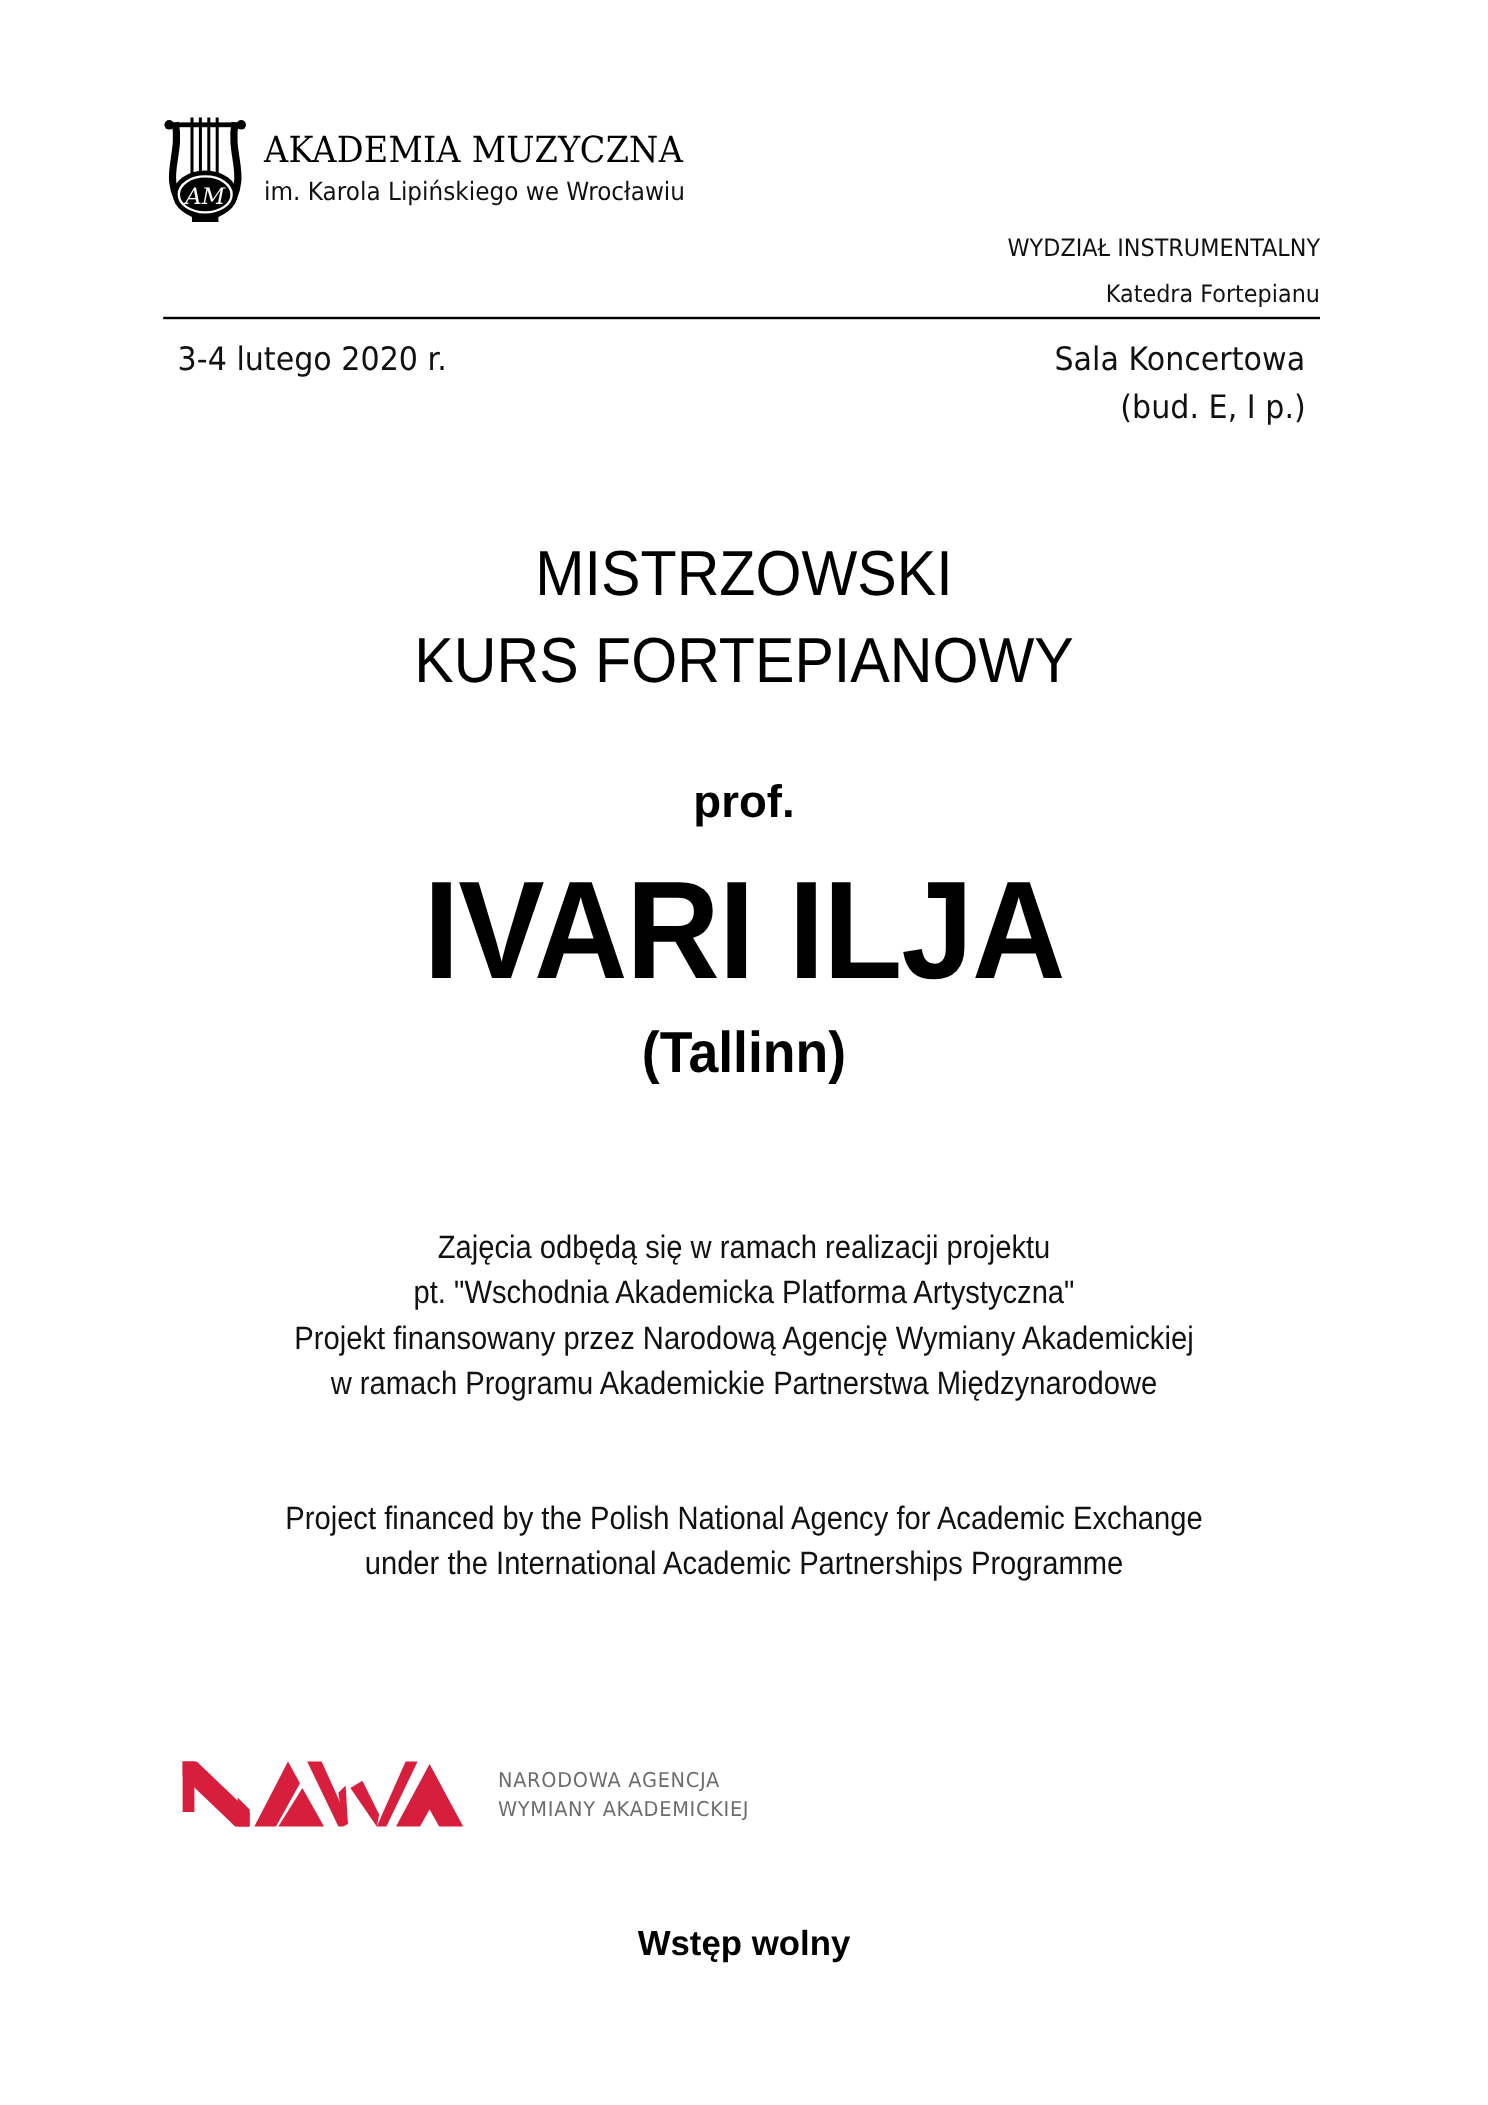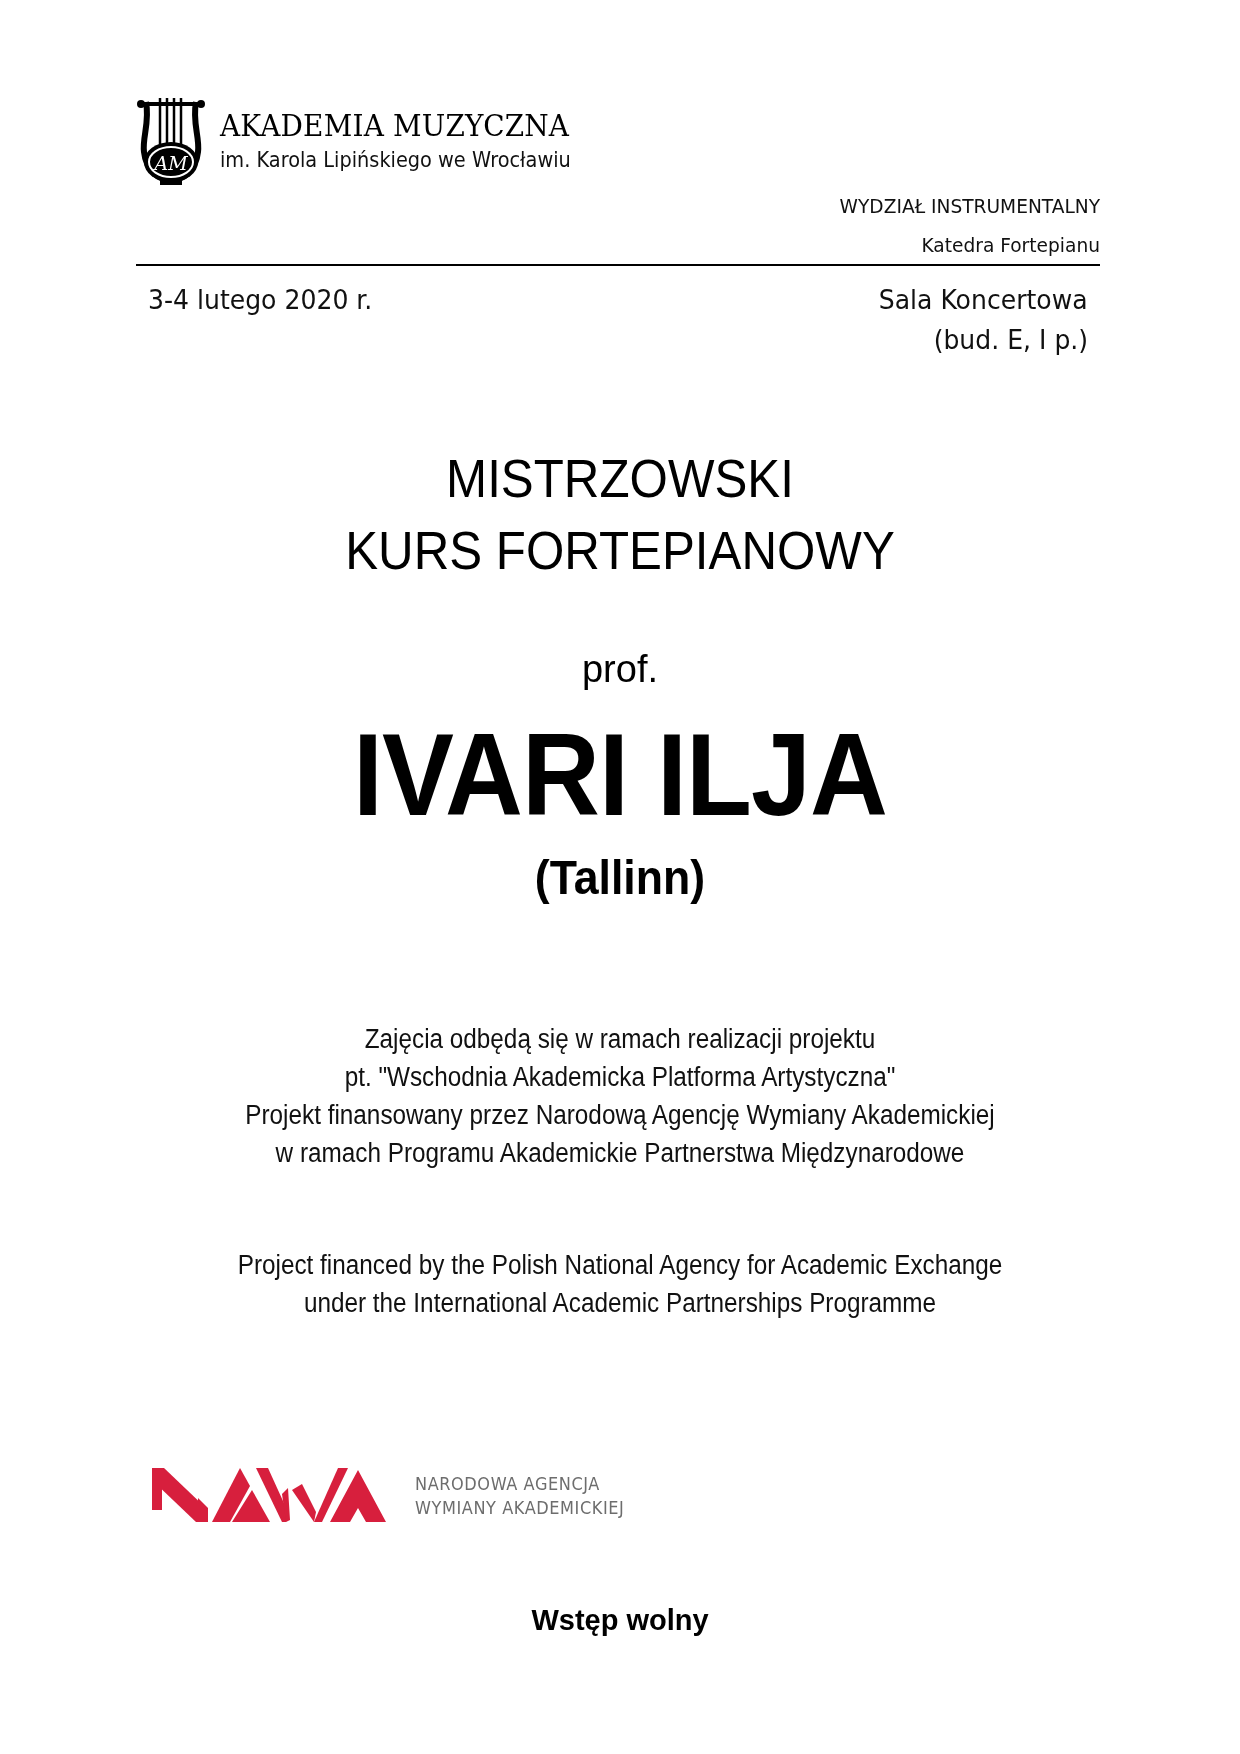--- a/index.html
+++ b/index.html
@@ -19,21 +19,21 @@
     #rule { left: 136px; top: 264px; width: 964px; height: 2px; background: #000; }
 
     #date { left: 148px; top: 284px; font-size: 27px; font-family: "DejaVu Sans", sans-serif; transform: scaleX(0.93); transform-origin: left; white-space: nowrap; color:#111; }
     #venue1 { right: 152px; top: 284px; font-size: 27px; }
     #venue2 { right: 152px; top: 324px; font-size: 27px; }
     #venue1, #venue2 { transform: scaleX(0.93); transform-origin: right; }
 
     .center { left: 0; width: 1240px; text-align: center; white-space: nowrap; }
     #course1 { top: 448px; font-size: 53px; font-family: "Liberation Sans", sans-serif; transform: scaleX(0.93); }
     #course2 { top: 520px; font-size: 53px; font-family: "Liberation Sans", sans-serif; transform: scaleX(0.93); }
-    #prof-title { top: 648px; font-size: 38px; font-weight: normal; font-family: "Liberation Sans", sans-serif; }
+    #prof-title { top: 648px; font-size: 38px; font-weight: bold; font-family: "Liberation Sans", sans-serif; }
     #prof-name { top: 708px; font-size: 116px; font-weight: bold; font-family: "Liberation Sans", sans-serif; transform: scaleX(0.93); letter-spacing: -1px; }
     #prof-city { top: 850px; font-size: 48px; font-weight: bold; font-family: "Liberation Sans", sans-serif; transform: scaleX(0.93); }
 
     .info { font-size: 27px; font-family: "Liberation Sans", sans-serif; transform: scaleX(0.9); color:#111; }
     #pl1 { top: 1024px; }
     #pl2 { top: 1062px; }
     #pl3 { top: 1100px; }
     #pl4 { top: 1138px; }
     #en1 { top: 1250px; }
     #en2 { top: 1288px; }

